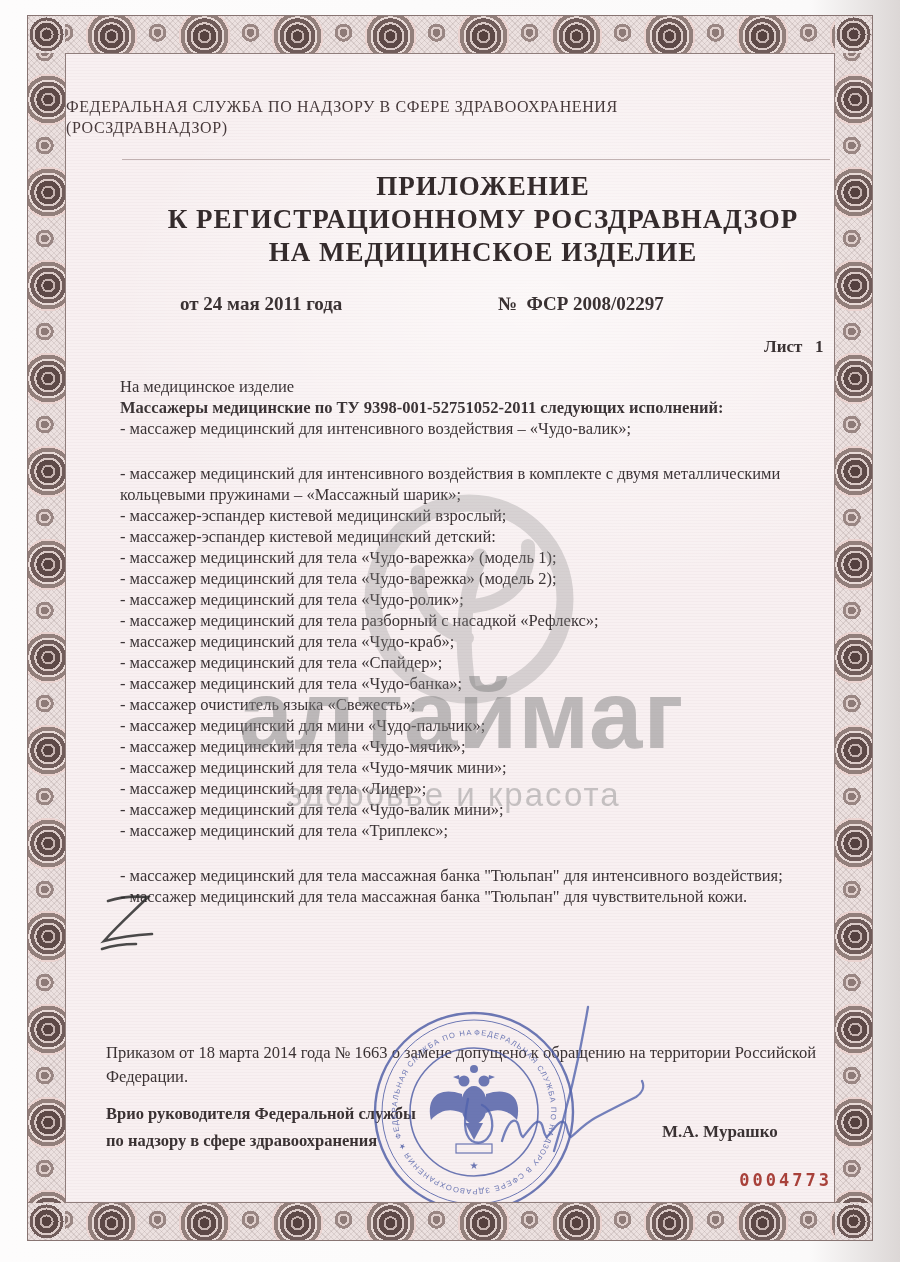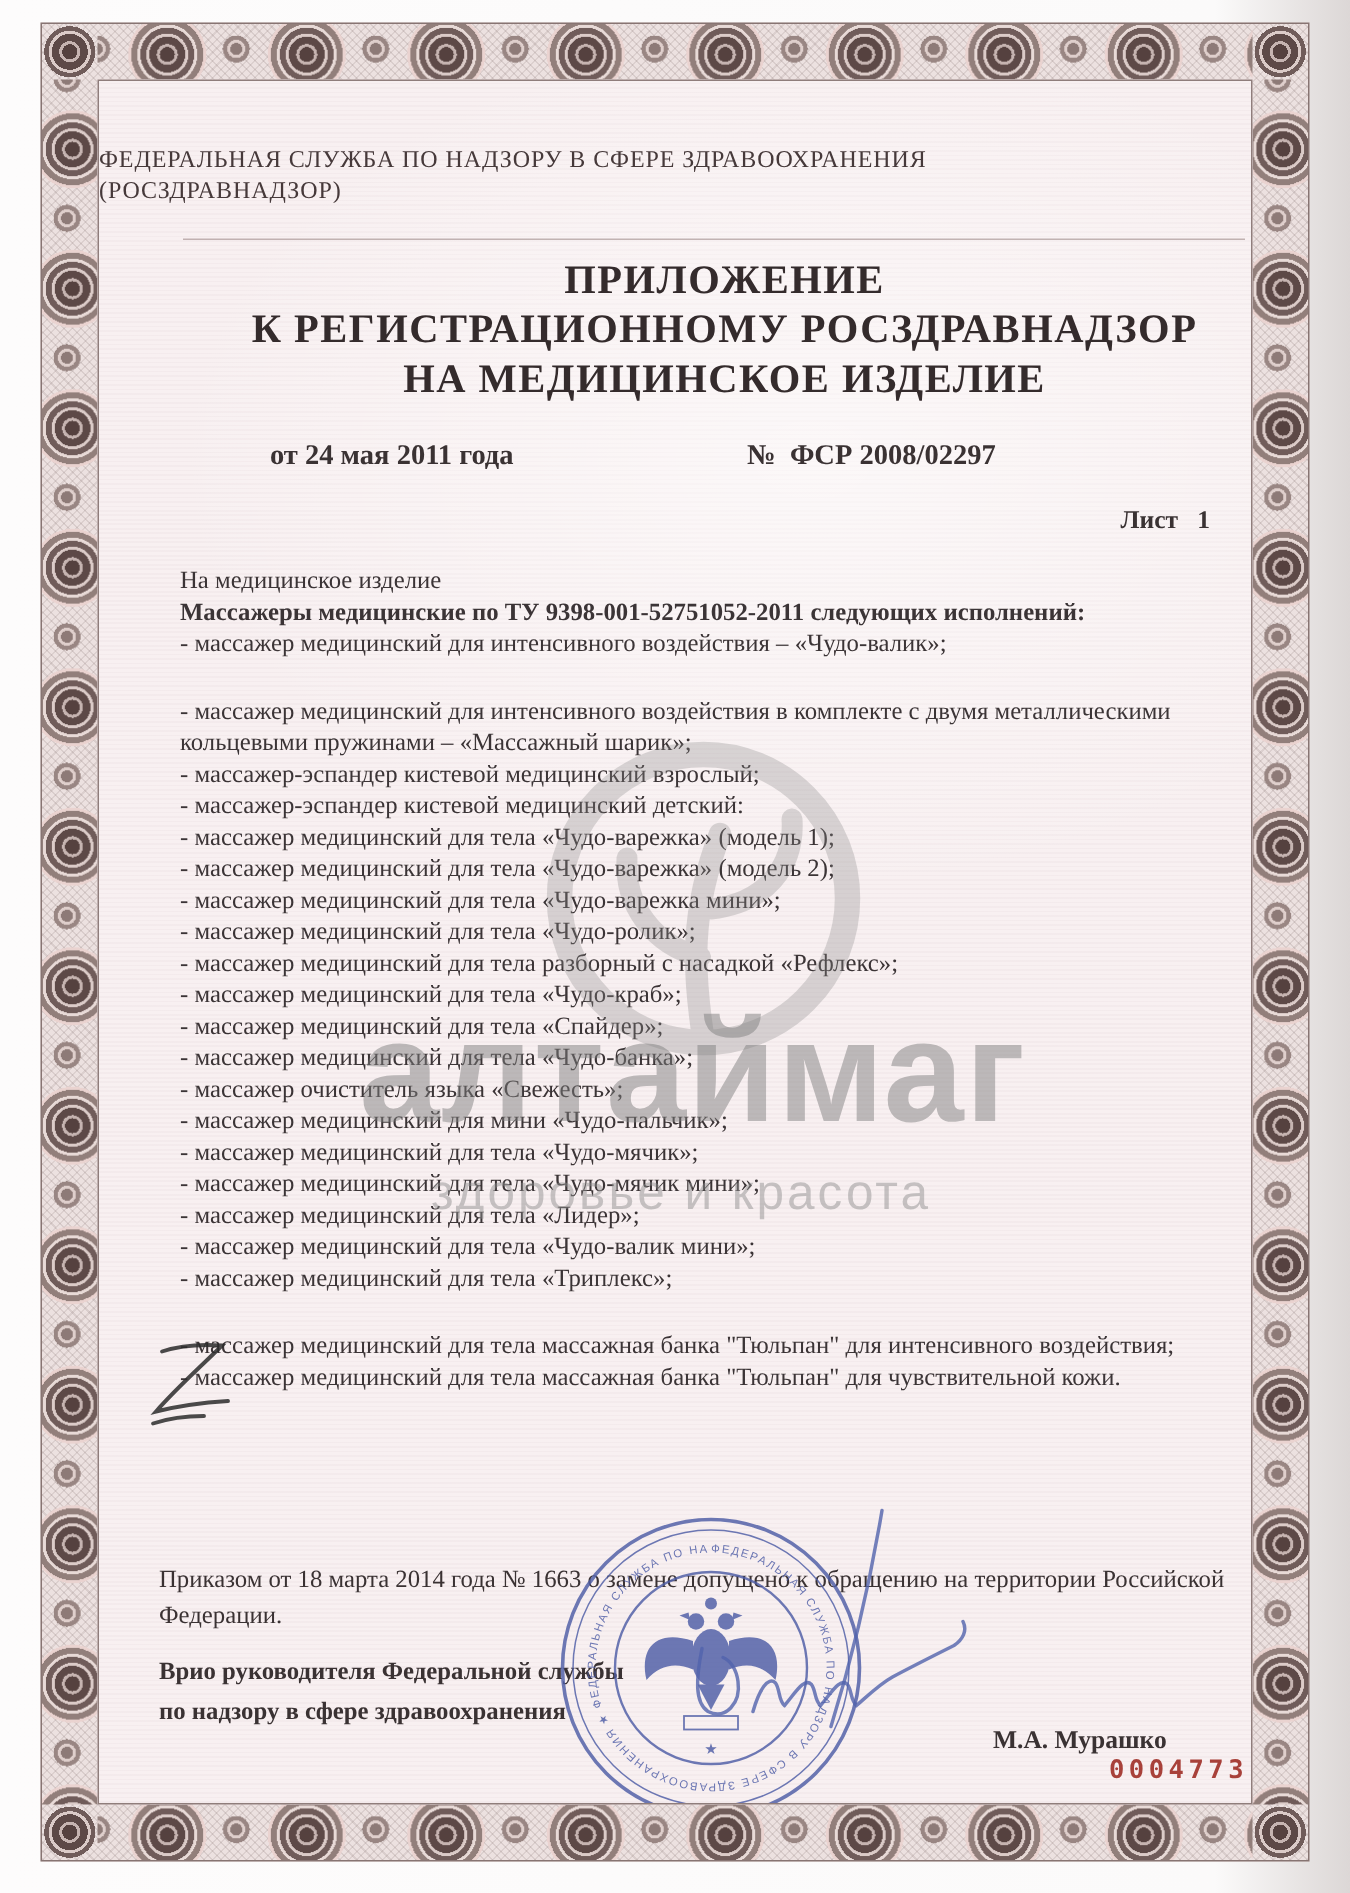--- a/index.html
+++ b/index.html
@@ -43,28 +43,28 @@
       radial-gradient(ellipse 620px 420px at 62% 22%, rgba(255,255,255,.55), rgba(255,255,255,0) 70%),
       repeating-linear-gradient(0deg, rgba(205,185,192,.10) 0 1px, rgba(255,255,255,0) 1px 3px);
     color:#3a3233;
   }
   .abs{position:absolute;}
   .org{top:42px;left:0;width:100%;font-size:16px;letter-spacing:.6px;line-height:21px;color:#46393a;}
   .divider{top:105px;left:56px;width:708px;border-top:1px solid rgba(148,125,124,.55);}
   .title{top:116px;left:0;width:100%;text-align:center;font-weight:bold;font-size:27px;line-height:33px;letter-spacing:1px;color:#342b2c;margin-left:33px;}
   .meta-date{top:239px;left:114px;font-size:19px;font-weight:bold;}
   .meta-number{top:239px;left:432px;font-size:19px;font-weight:bold;}
-  .sheet{top:283px;left:681px;font-size:17px;font-weight:bold;}
+  .sheet{top:283px;left:698px;font-size:17px;font-weight:bold;}
   .doc-body{top:322px;left:54px;width:716px;font-size:16.5px;line-height:21px;color:#3b3436;}
   .doc-body .bold{font-weight:bold;}
   .doc-body .nw{white-space:nowrap;}
   .doc-body .wrap2{max-width:668px;margin-top:24px;}
   .order{top:987px;left:40px;width:714px;font-size:16.5px;line-height:24px;}
   .signer{top:1046px;left:40px;font-size:16.5px;font-weight:bold;line-height:27px;white-space:nowrap;}
-  .signer-name{top:1068px;left:596px;font-size:17px;font-weight:bold;white-space:nowrap;margin-top:28px;}
+  .signer-name{top:1068px;left:596px;font-size:17px;font-weight:bold;white-space:nowrap;}
   .serial{top:1116px;left:620px;width:146px;text-align:right;font-family:"DejaVu Sans Mono",monospace;
           font-size:17px;font-weight:bold;letter-spacing:3px;color:#a8413a;}
   
   .wm-logo{left:292px;top:434px;width:222px;height:222px;opacity:.30;}
   .wm-text{top:606px;left:12px;width:100%;text-align:center;font-family:"Liberation Sans",sans-serif;
            font-weight:bold;font-size:96px;color:#7d7d7d;opacity:.48;letter-spacing:1px;}
   .wm-tag{top:722px;left:4px;width:100%;text-align:center;font-family:"Liberation Sans",sans-serif;
           font-size:33px;color:#8e8e8e;opacity:.48;letter-spacing:2px;}
   .z-mark{left:28px;top:833px;width:80px;height:75px;}
   .stamp{left:302px;top:952px;width:212px;height:212px;opacity:.82;}
@@ -105,21 +105,20 @@
 
       <div class="abs doc-body">
         <div class="nw">На медицинское изделие</div>
         <div class="bold nw">Массажеры медицинские по ТУ 9398-001-52751052-2011 следующих исполнений:</div>
         <div class="nw">- массажер медицинский для интенсивного воздействия – «Чудо-валик»;</div>
         <div class="wrap2">- массажер медицинский для интенсивного воздействия в комплекте с двумя металлическими кольцевыми пружинами – «Массажный шарик»;</div>
         <div class="nw">- массажер-эспандер кистевой медицинский взрослый;</div>
         <div class="nw">- массажер-эспандер кистевой медицинский детский:</div>
         <div class="nw">- массажер медицинский для тела «Чудо-варежка» (модель 1);</div>
         <div class="nw">- массажер медицинский для тела «Чудо-варежка» (модель 2);</div>
-        <div class="nw">- массажер медицинский для тела «Чудо-варежка мини»;</div>
         <div class="nw">- массажер медицинский для тела «Чудо-ролик»;</div>
         <div class="nw">- массажер медицинский для тела разборный с насадкой «Рефлекс»;</div>
         <div class="nw">- массажер медицинский для тела «Чудо-краб»;</div>
         <div class="nw">- массажер медицинский для тела «Спайдер»;</div>
         <div class="nw">- массажер медицинский для тела «Чудо-банка»;</div>
         <div class="nw">- массажер очиститель языка «Свежесть»;</div>
         <div class="nw">- массажер медицинский для мини «Чудо-пальчик»;</div>
         <div class="nw">- массажер медицинский для тела «Чудо-мячик»;</div>
         <div class="nw">- массажер медицинский для тела «Чудо-мячик мини»;</div>
         <div class="nw">- массажер медицинский для тела «Лидер»;</div>

